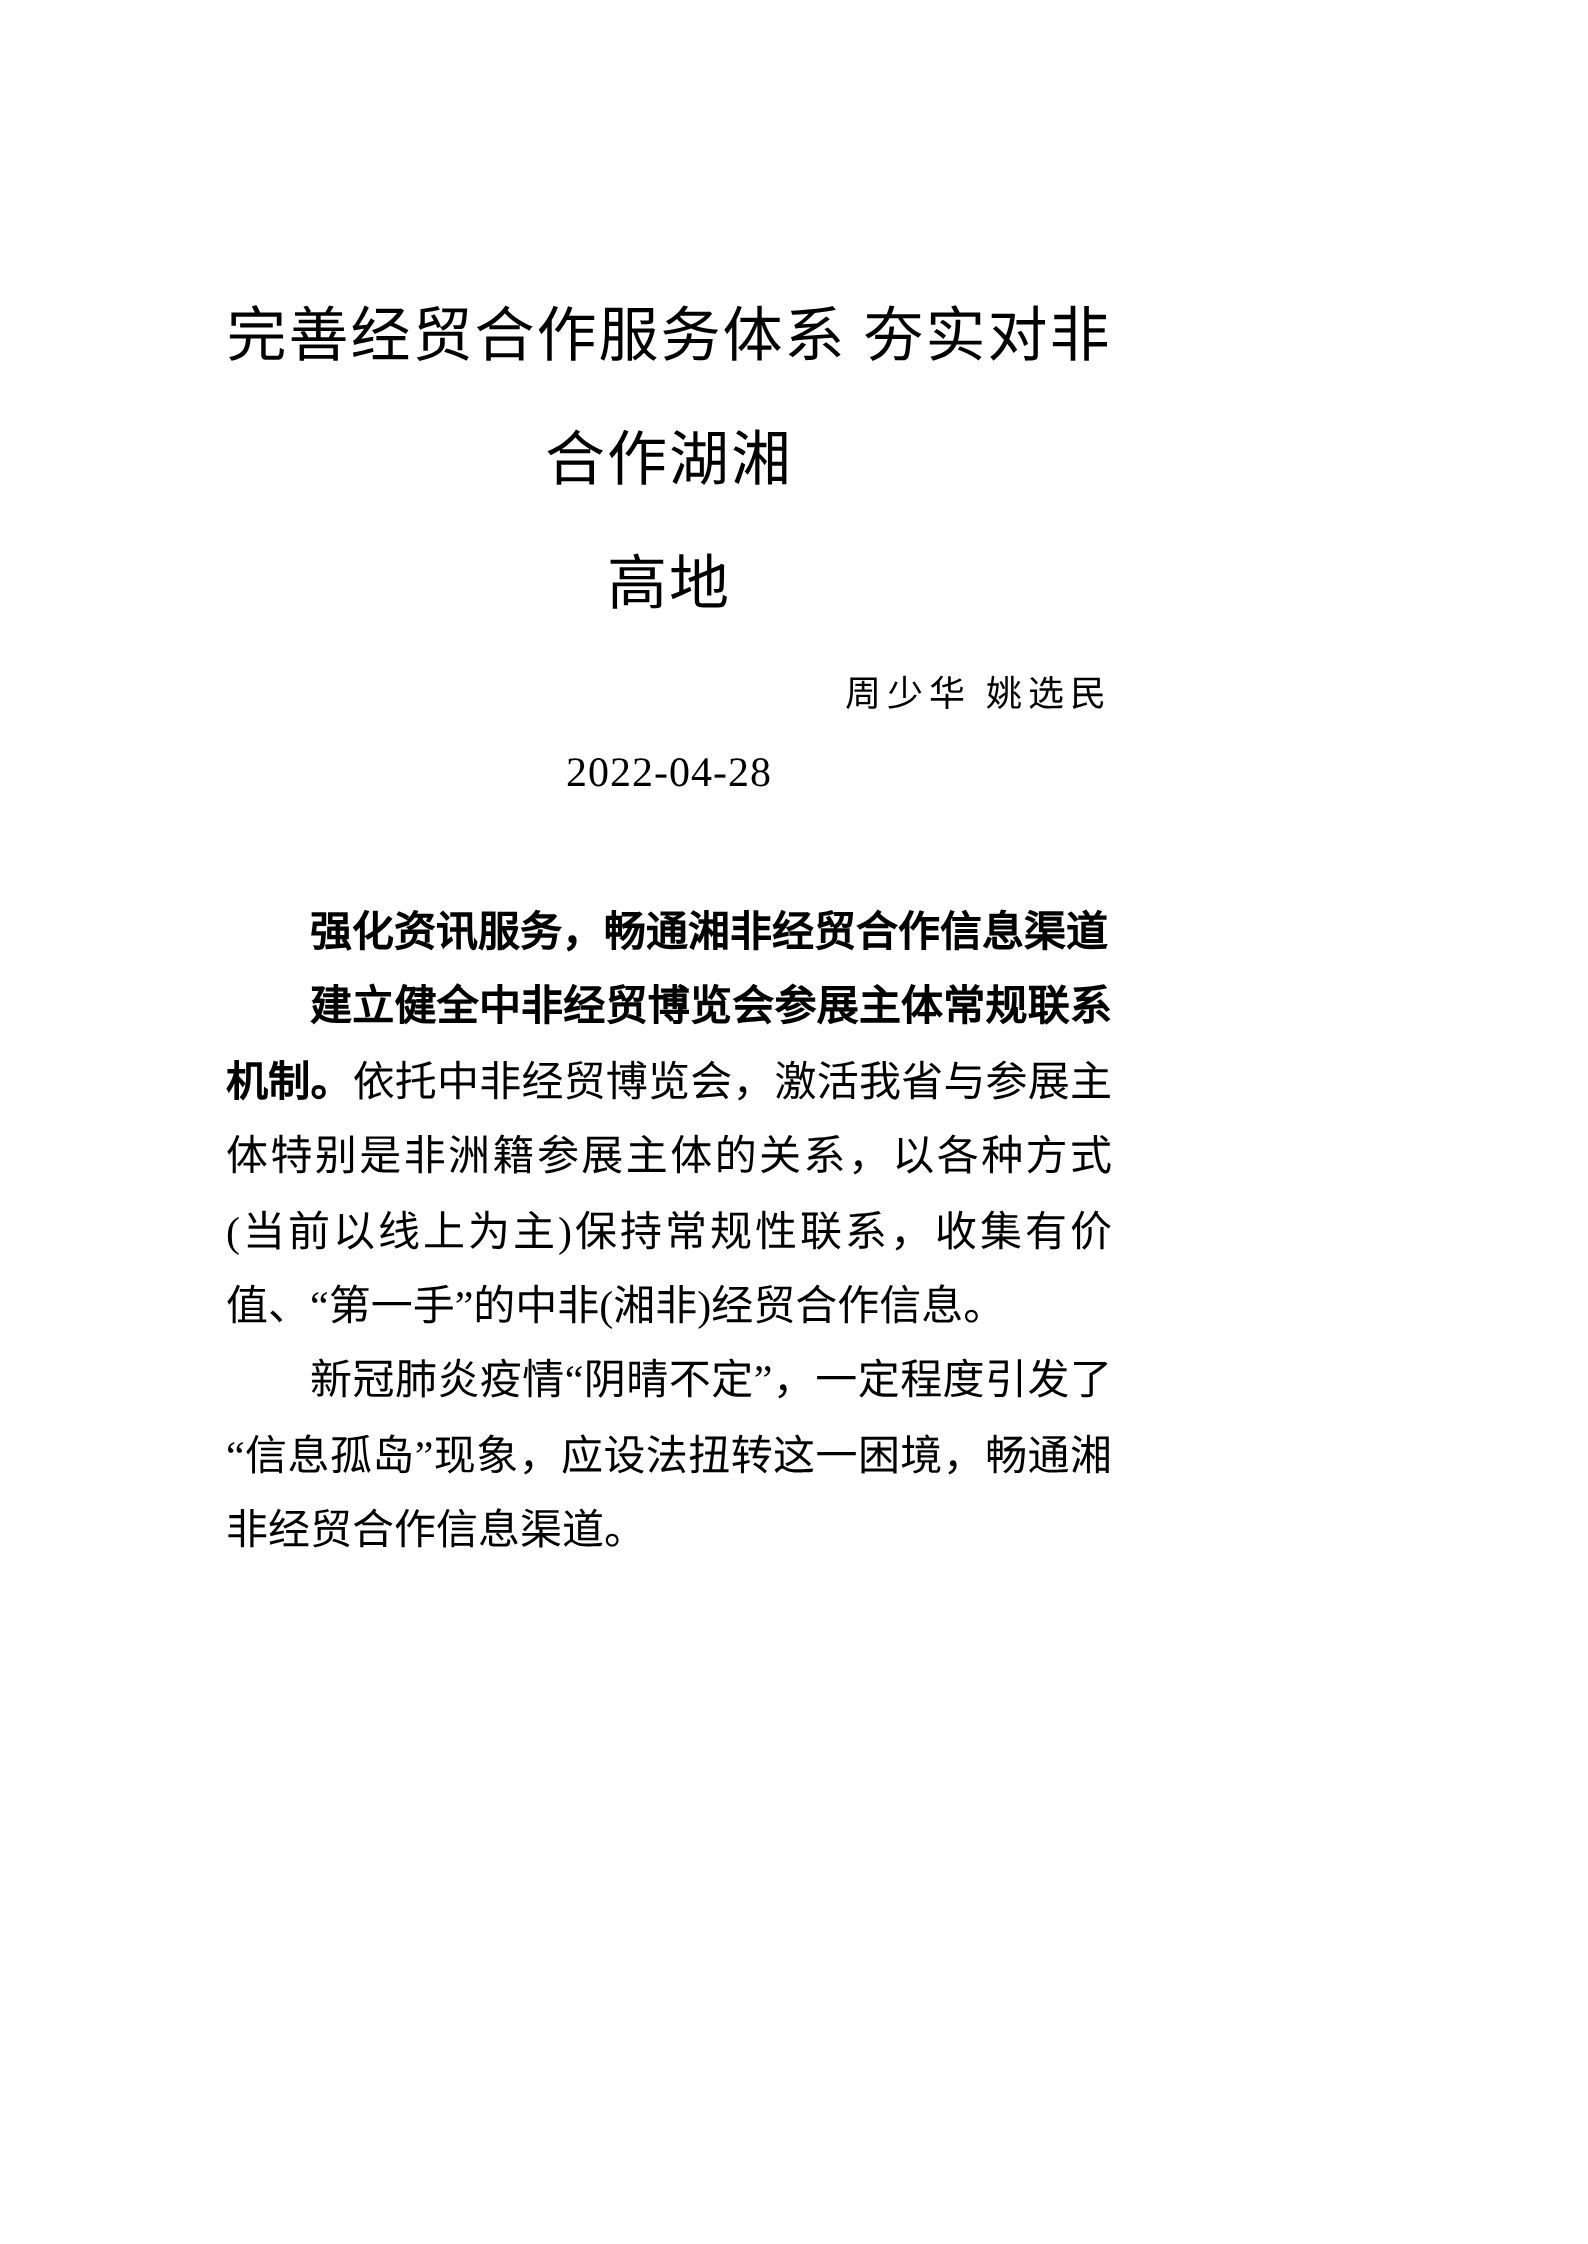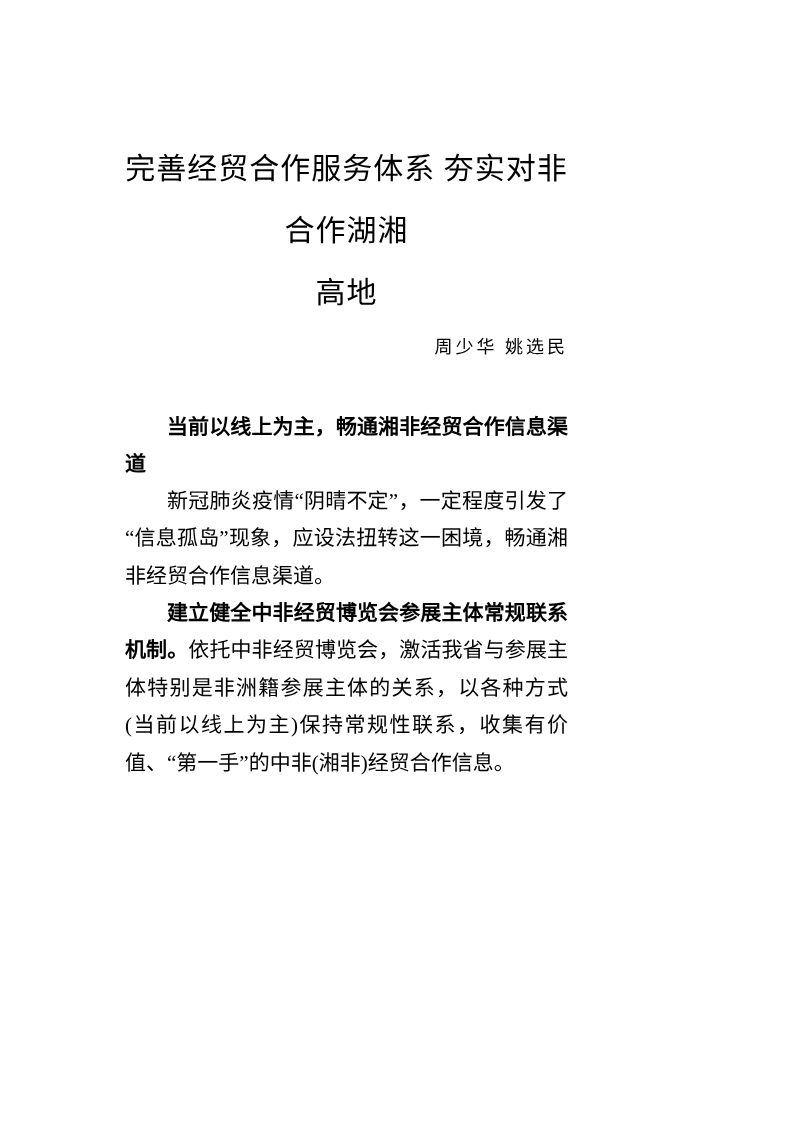--- a/index.html
+++ b/index.html
@@ -11,21 +11,20 @@
     height: 1122px;
     font-family: "Liberation Serif", serif;
     color: #000000;
     overflow: hidden;
   }
   .page {
     width: 669px;
     height: 1122px;
     background: #ffffff;
     padding: 138px 113px 0 113px;
-    margin-left: 12px;
   }
   .doc-title {
     text-align: center;
     font-size: 30px;
     font-weight: 400;
     line-height: 62px;
     letter-spacing: 1px;
   }
   .doc-authors {
     text-align: right;
@@ -66,20 +65,21 @@
 
 <div class="page">
 
   <h1 class="doc-title">
     <span>完善经贸合作服务体系 夯实对非合作湖湘</span><br>
     <span>高地</span>
   </h1>
 
   <div class="doc-authors">周少华 姚选民</div>
 
+  <div class="doc-date">2022-04-28</div>
 
   <div class="doc-body">
-    <p class="section-heading">当前以线上为主，畅通湘非经贸合作信息渠道</p>
+    <p class="section-heading">强化资讯服务，畅通湘非经贸合作信息渠道</p>
+    <p><span class="lead-bold">建立健全中非经贸博览会参展主体常规联系机制。</span><span>依托中非经贸博览会，激活我省与参展主体特别是非洲籍参展主体的关系，以各种方式(当前以线上为主)保持常规性联系，收集有价值、“第一手”的中非(湘非)经贸合作信息。</span></p>
     <p>新冠肺炎疫情“阴晴不定”，一定程度引发了“信息孤岛”现象，应设法扭转这一困境，畅通湘非经贸合作信息渠道。</p>
-    <p><span class="lead-bold">建立健全中非经贸博览会参展主体常规联系机制。</span><span>依托中非经贸博览会，激活我省与参展主体特别是非洲籍参展主体的关系，以各种方式(当前以线上为主)保持常规性联系，收集有价值、“第一手”的中非(湘非)经贸合作信息。</span></p>
   </div>
 
 </div>
 
 </body></html>

